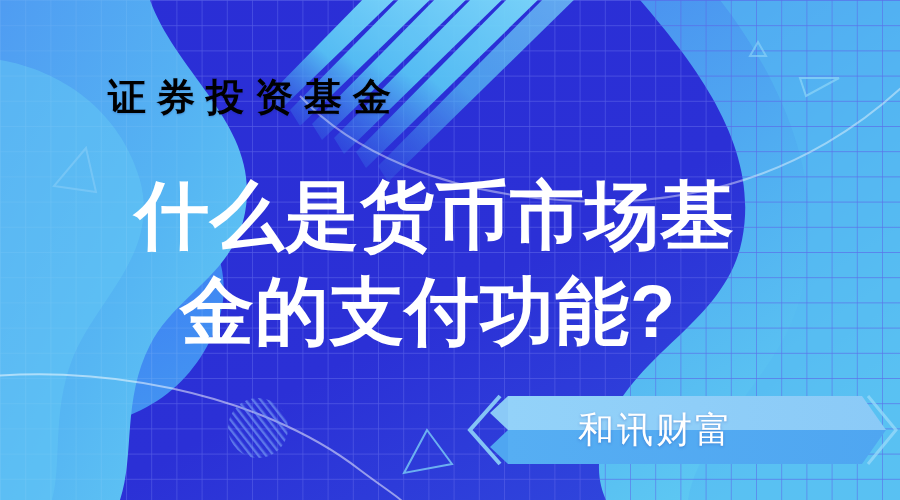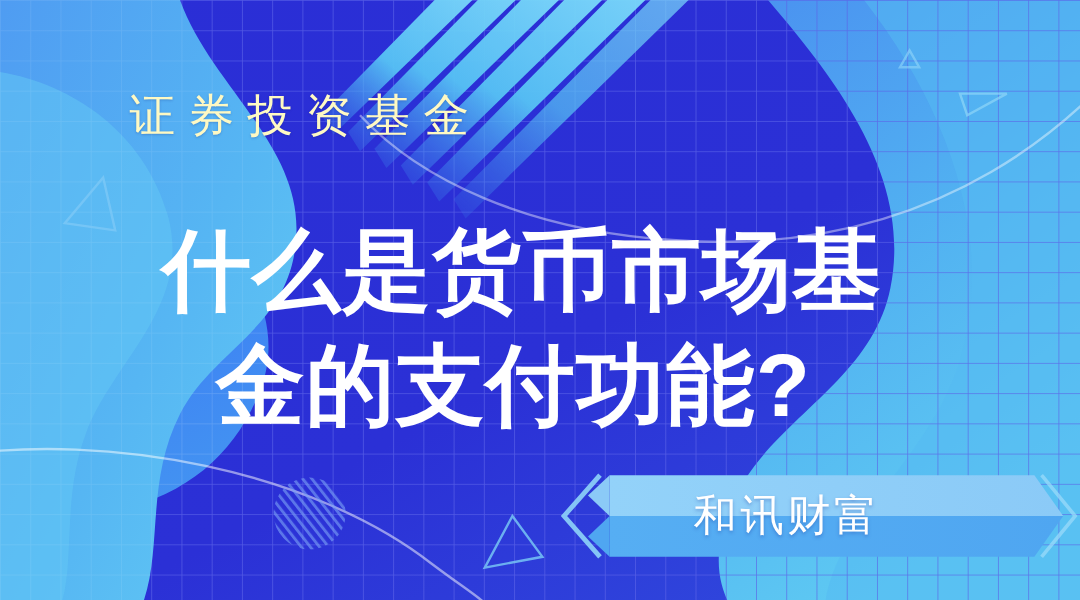--- a/index.html
+++ b/index.html
@@ -42,31 +42,31 @@
     inset: 0;
     z-index: 40;
   }
 
   .subtitle {
     position: absolute;
     left: 108px;
     top: 78px;
     font-size: 38px;
     line-height: 1;
-    color: #fef9c3;
+    color: #000000;
     letter-spacing: 11px;
-    font-weight: 400;
+    font-weight: 700;
     white-space: nowrap;
     text-shadow: 0 1px 2px rgba(20, 30, 120, 0.25);
   }
 
   .headline {
     position: absolute;
     left: 0;
-    top: 178px;
+    top: 168px;
     width: 900px;
     color: #ffffff;
     font-weight: 700;
     font-size: 74px;
     line-height: 96px;
     letter-spacing: 1px;
     text-align: center;
     white-space: nowrap;
   }
   .headline .hl-line {

